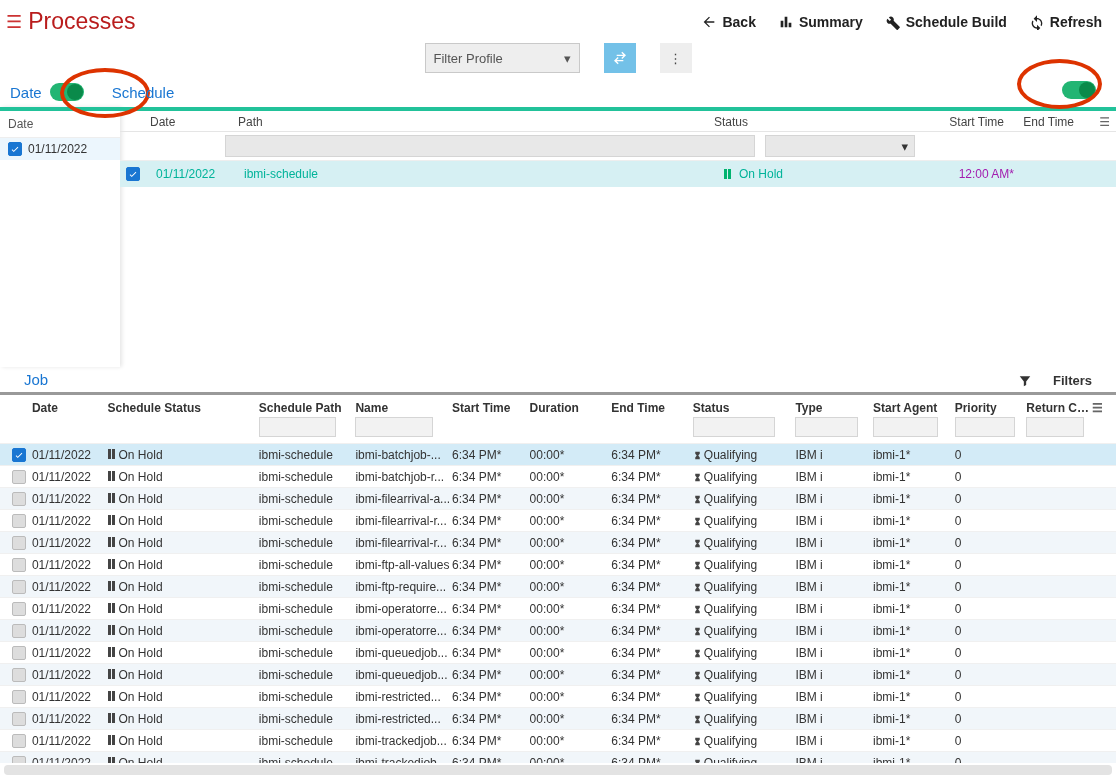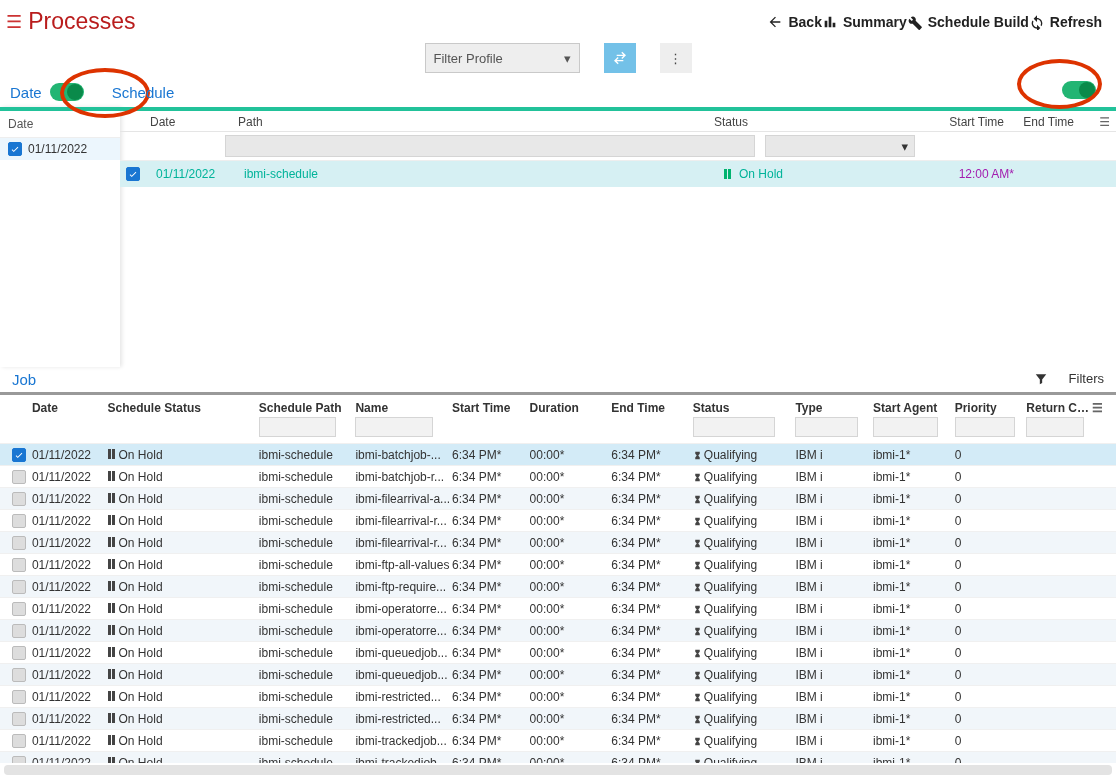--- a/index.html
+++ b/index.html
@@ -3,21 +3,21 @@
 <meta charset="utf-8">
 <style>
   * { box-sizing: border-box; margin: 0; padding: 0; }
   html, body { font-family: -apple-system, BlinkMacSystemFont, "Segoe UI", Arial, sans-serif; font-size: 13px; color: #333; background: #fff; }
   body { width: 1116px; height: 777px; overflow: hidden; display: flex; flex-direction: column; }
 
   
   .topbar { display: flex; align-items: center; padding: 8px 14px 4px 6px; }
   .hamburger { color: #c33; font-size: 18px; margin-right: 6px; cursor: pointer; }
   .title { color: #b91c1c; font-size: 23px; font-weight: 400; flex: 1; }
-  .top-actions { display: flex; align-items: flex-start; }
+  .top-actions { display: flex; gap: 22px; align-items: flex-start; }
   .top-action { display: flex; align-items: center; gap: 5px; font-weight: 600; font-size: 14px; color: #222; cursor: pointer; }
   .top-action svg { width: 16px; height: 16px; }
 
   
   .filterbar { display: flex; justify-content: center; align-items: center; padding: 4px 0 6px; gap: 24px; }
   .filter-select { width: 155px; height: 30px; border: 1px solid #c9c9c9; background: #eee; display: flex; align-items: center; padding: 0 8px; font-size: 13px; color: #555; justify-content: space-between; cursor: pointer; }
   .filter-btn { width: 32px; height: 30px; display: flex; align-items: center; justify-content: center; cursor: pointer; }
   .filter-btn.cyan { background: #73c1e8; color: #fff; }
   .filter-btn.gray { background: #eee; color: #444; }
 
@@ -57,23 +57,23 @@
 
   .sched-row { display: flex; padding: 6px; gap: 10px; align-items: center; background: #d6f0f3; font-size: 12px; }
   .sched-row .cb-wrap { width: 20px; }
   .sched-row .rdate { width: 78px; color: #00b39a; }
   .sched-row .rpath { flex: 1; color: #00b39a; }
   .sched-row .rstat { width: 170px; color: #00b39a; display:flex; align-items:center; gap:4px; }
   .sched-row .rstart { width: 110px; text-align: right; color: #a21caf; }
   .sched-row .rend { width: 86px; }
 
   
-  .job-bar { display: flex; justify-content: space-between; align-items: flex-start; padding: 4px 12px; border-bottom: 3px solid #999; }
+  .job-bar { display: flex; justify-content: space-between; align-items: flex-end; padding: 4px 24px; border-bottom: 3px solid #999; }
   .job-title { color: #1976d2; font-size: 15px; }
-  .filters-link { display: flex; align-items: center; gap: 21px; font-size: 13px; font-weight: 400; cursor: pointer; }
+  .filters-link { display: flex; align-items: center; gap: 21px; font-size: 13px; font-weight: 700; cursor: pointer; }
 
   .job-head, .job-row { display: flex; font-size: 12px; align-items: center; padding: 0 6px; }
   .job-head { color: #333; font-weight: 600; padding-top: 6px; }
   .job-head > div, .job-row > div { overflow: hidden; text-overflow: ellipsis; white-space: nowrap; }
   .jc-cb { width: 26px; display:flex; justify-content:center; }
   .jc-date { width: 76px; }
   .jc-schstat { width: 152px; }
   .jc-schpath { width: 97px; }
   .jc-name { width: 97px; }
   .jc-start { width: 78px; }

